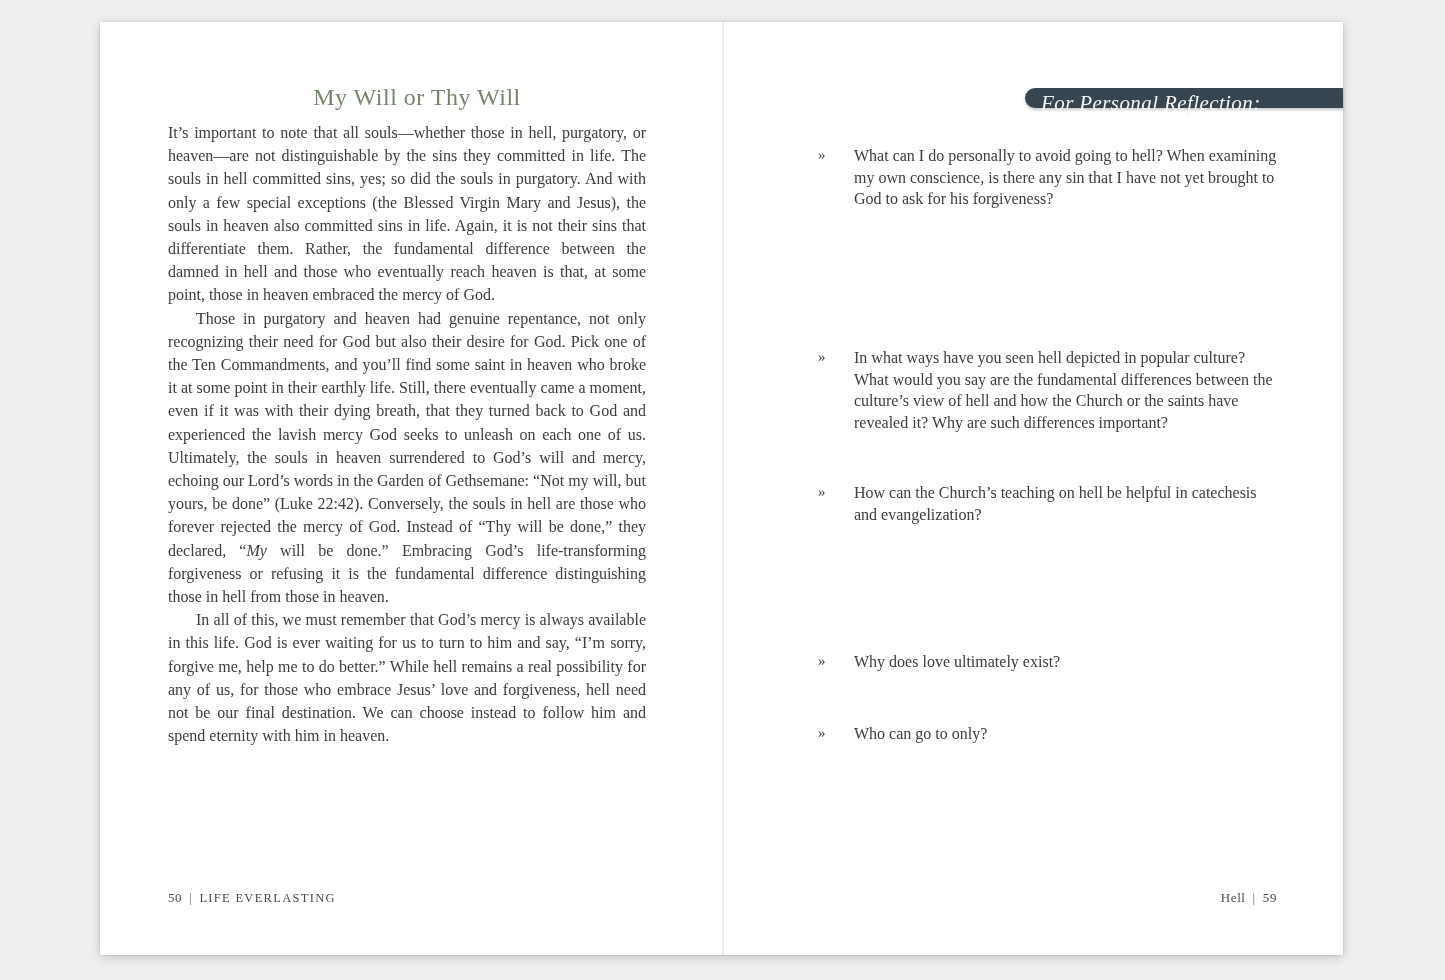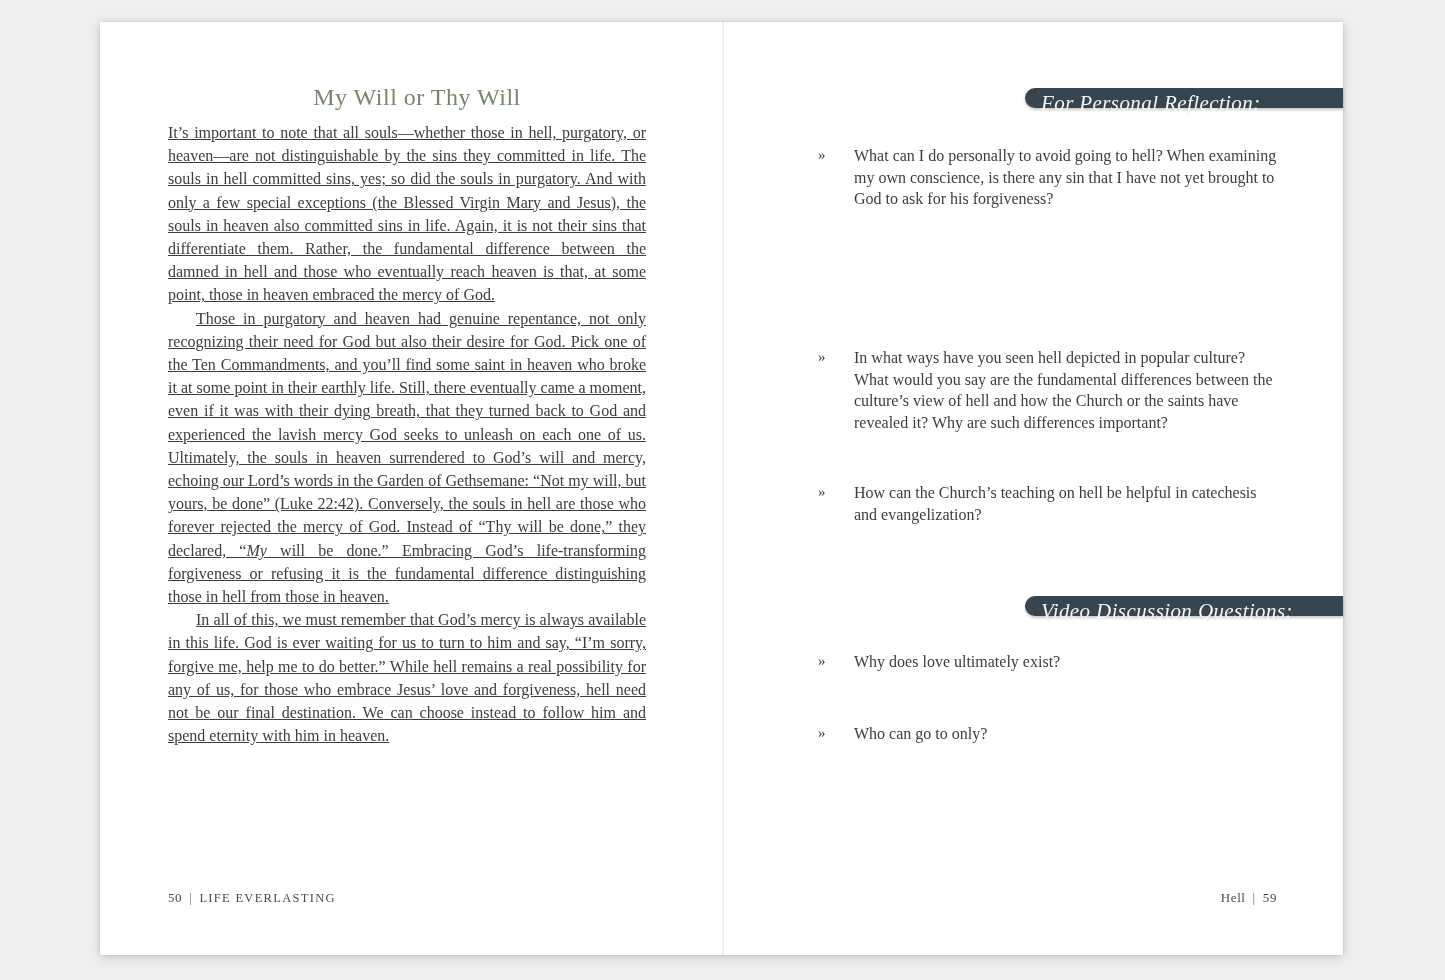--- a/index.html
+++ b/index.html
@@ -44,21 +44,21 @@
   .body-text {
     position: absolute;
     left: 68px;
     top: 99px;
     width: 478px;
     font-size: 16px;
     line-height: 23.2px;
     color: #3d3d3d;
     text-align: justify;
   }
-  .body-text p { margin: 0; text-decoration: underline; }
+  .body-text p { margin: 0; }
   .body-text p.indent { text-indent: 28px; }
   .footer {
     position: absolute;
     top: 868px;
     font-size: 13px;
     color: #4a4a4a;
     letter-spacing: 0.6px;
   }
   .footer-left { left: 68px; }
   .footer-right { right: 66px; }
@@ -130,21 +130,20 @@
       <p class="indent">In all of this, we must remember that God’s mercy is always available in this life. God is ever waiting for us to turn to him and say, “I’m sorry, forgive me, help me to do better.” While hell remains a real possibility for any of us, for those who embrace Jesus’ love and forgiveness, hell need not be our final destination. We can choose instead to follow him and spend eternity with him in heaven.</p>
     </div>
 
   <div class="footer footer-left">
     <span>50</span><span class="sep">|</span><span class="small-caps">LIFE EVERLASTING</span>
   </div>
 
   <div class="gutter"></div>
 
   <div class="banner banner-1">For Personal Reflection:</div>
-  <div class="banner banner-3">Video Discussion Questions:</div>
 
   <div class="question q-1-0">
     <span class="bullet">»</span>
     <span class="q-text">What can I do personally to avoid going to hell? When examining my own conscience, is there any sin that I have not yet brought to God to ask for his forgiveness?</span>
   </div>
 
   <div class="question q-2-0">
     <span class="bullet">»</span>
     <span class="q-text">In what ways have you seen hell depicted in popular culture? What would you say are the fundamental differences between the culture’s view of hell and how the Church or the saints have revealed it? Why are such differences important?</span>
   </div>

